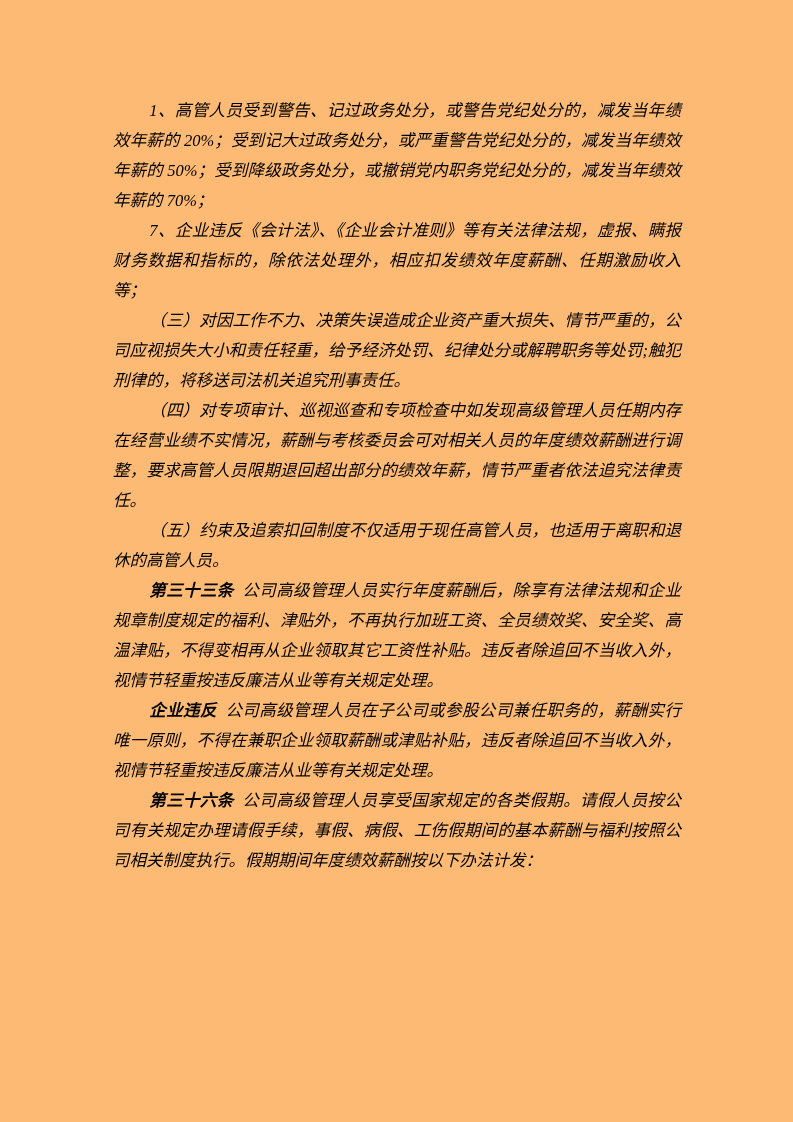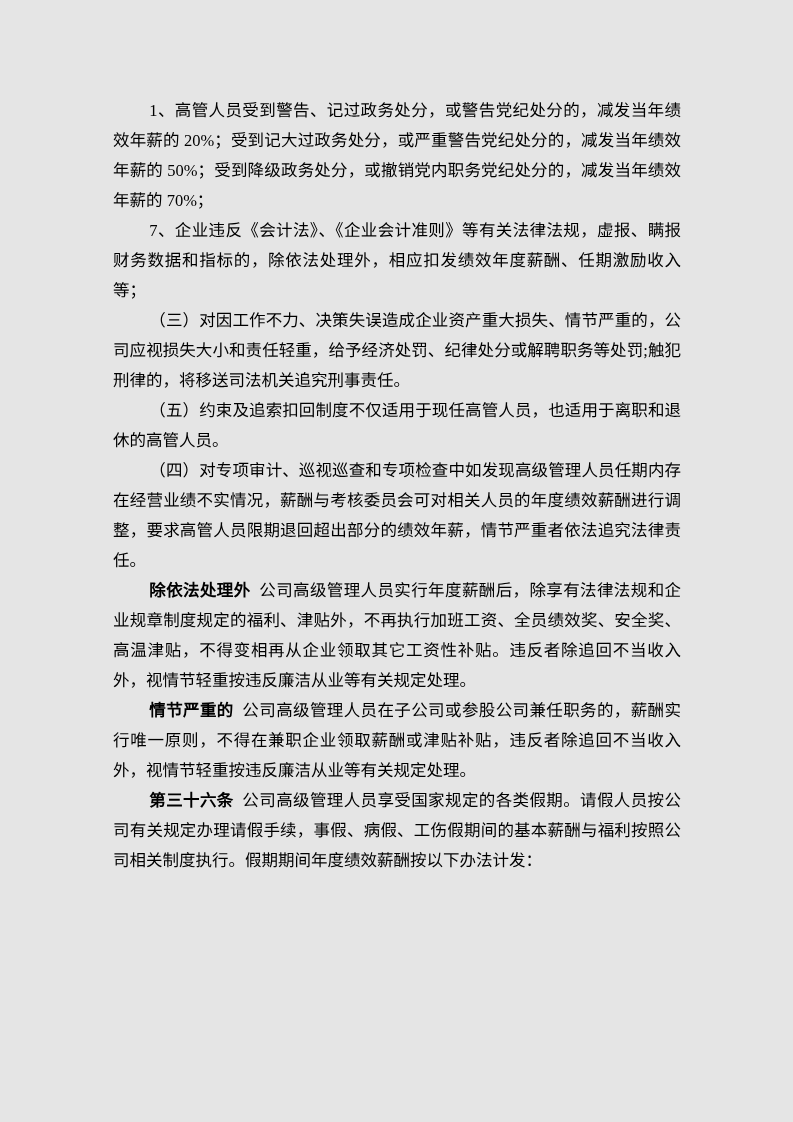--- a/index.html
+++ b/index.html
@@ -4,24 +4,25 @@
 <style>
   html, body {
     margin: 0;
     padding: 0;
     background: #ffffff;
   }
   .page {
     position: relative;
     width: 793px;
     height: 1122px;
-    background: #e5e5e5;
+    background: #fdba74;
     box-sizing: border-box;
     padding: 96px 112px 0 113px;
     overflow: hidden;
+    font-style: italic;
   }
   .doc-body {
     width: 568px;
   }
   .para {
     margin: 0;
     padding: 0;
     font-family: "Liberation Serif", "DejaVu Serif", serif;
     font-size: 16.5px;
     line-height: 30px;
@@ -35,19 +36,19 @@
   }
 </style>
 </head>
 <body>
 
 <div class="page">
   <div class="doc-body" id="doc-body">
       <p class="para">1、高管人员受到警告、记过政务处分，或警告党纪处分的，减发当年绩效年薪的 20%；受到记大过政务处分，或严重警告党纪处分的，减发当年绩效年薪的 50%；受到降级政务处分，或撤销党内职务党纪处分的，减发当年绩效年薪的 70%；</p>
       <p class="para">7、企业违反《会计法》、《企业会计准则》等有关法律法规，虚报、瞒报财务数据和指标的，除依法处理外，相应扣发绩效年度薪酬、任期激励收入等；</p>
       <p class="para">（三）对因工作不力、决策失误造成企业资产重大损失、情节严重的，公司应视损失大小和责任轻重，给予经济处罚、纪律处分或解聘职务等处罚;触犯刑律的，将移送司法机关追究刑事责任。</p>
+      <p class="para">（四）对专项审计、巡视巡查和专项检查中如发现高级管理人员任期内存在经营业绩不实情况，薪酬与考核委员会可对相关人员的年度绩效薪酬进行调整，要求高管人员限期退回超出部分的绩效年薪，情节严重者依法追究法律责任。</p>
       <p class="para">（五）约束及追索扣回制度不仅适用于现任高管人员，也适用于离职和退休的高管人员。</p>
-      <p class="para">（四）对专项审计、巡视巡查和专项检查中如发现高级管理人员任期内存在经营业绩不实情况，薪酬与考核委员会可对相关人员的年度绩效薪酬进行调整，要求高管人员限期退回超出部分的绩效年薪，情节严重者依法追究法律责任。</p>
-      <p class="para"><b class="article-no">除依法处理外</b> 公司高级管理人员实行年度薪酬后，除享有法律法规和企业规章制度规定的福利、津贴外，不再执行加班工资、全员绩效奖、安全奖、高温津贴，不得变相再从企业领取其它工资性补贴。违反者除追回不当收入外，视情节轻重按违反廉洁从业等有关规定处理。</p>
-      <p class="para"><b class="article-no">情节严重的</b> 公司高级管理人员在子公司或参股公司兼任职务的，薪酬实行唯一原则，不得在兼职企业领取薪酬或津贴补贴，违反者除追回不当收入外，视情节轻重按违反廉洁从业等有关规定处理。</p>
+      <p class="para"><b class="article-no">第三十三条</b> 公司高级管理人员实行年度薪酬后，除享有法律法规和企业规章制度规定的福利、津贴外，不再执行加班工资、全员绩效奖、安全奖、高温津贴，不得变相再从企业领取其它工资性补贴。违反者除追回不当收入外，视情节轻重按违反廉洁从业等有关规定处理。</p>
+      <p class="para"><b class="article-no">企业违反</b> 公司高级管理人员在子公司或参股公司兼任职务的，薪酬实行唯一原则，不得在兼职企业领取薪酬或津贴补贴，违反者除追回不当收入外，视情节轻重按违反廉洁从业等有关规定处理。</p>
       <p class="para"><b class="article-no">第三十六条</b> 公司高级管理人员享受国家规定的各类假期。请假人员按公司有关规定办理请假手续，事假、病假、工伤假期间的基本薪酬与福利按照公司相关制度执行。假期期间年度绩效薪酬按以下办法计发：</p>
     </div>
 </div>
 
 </body></html>

